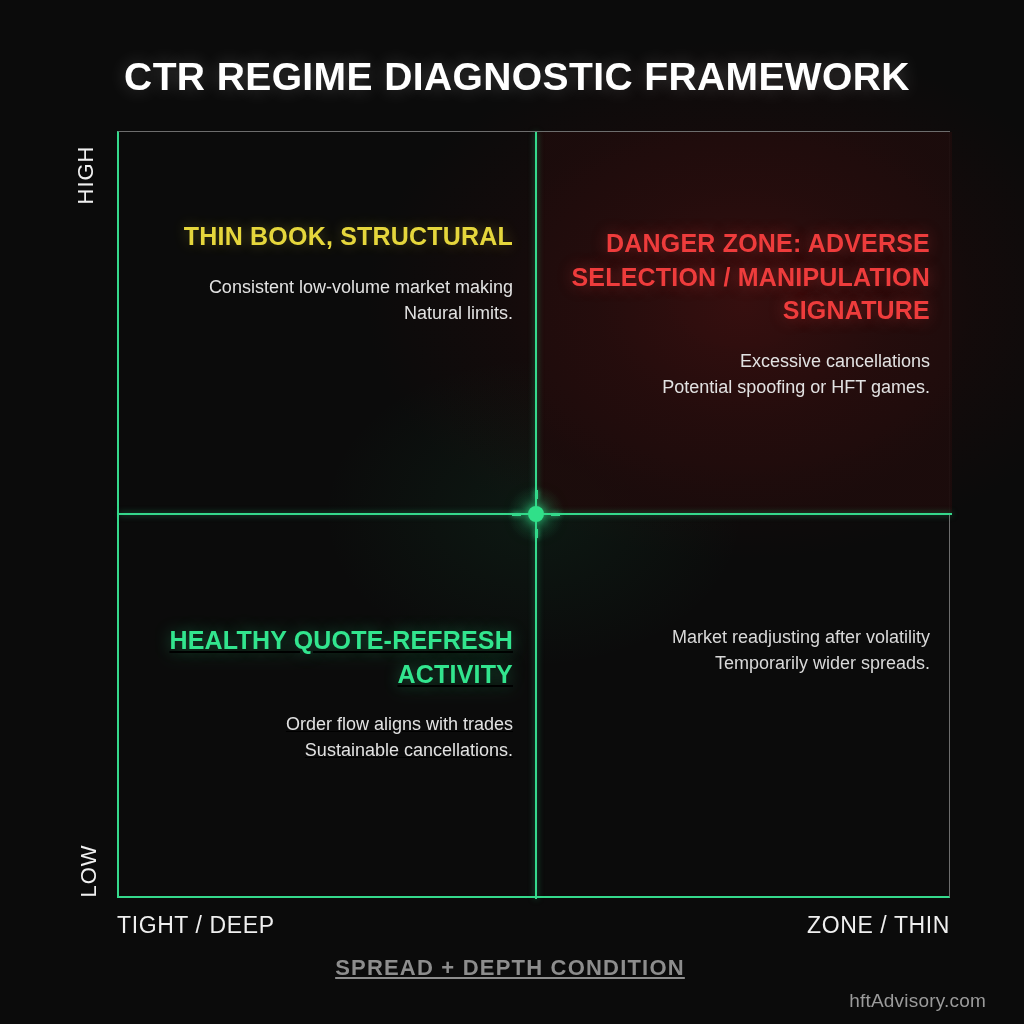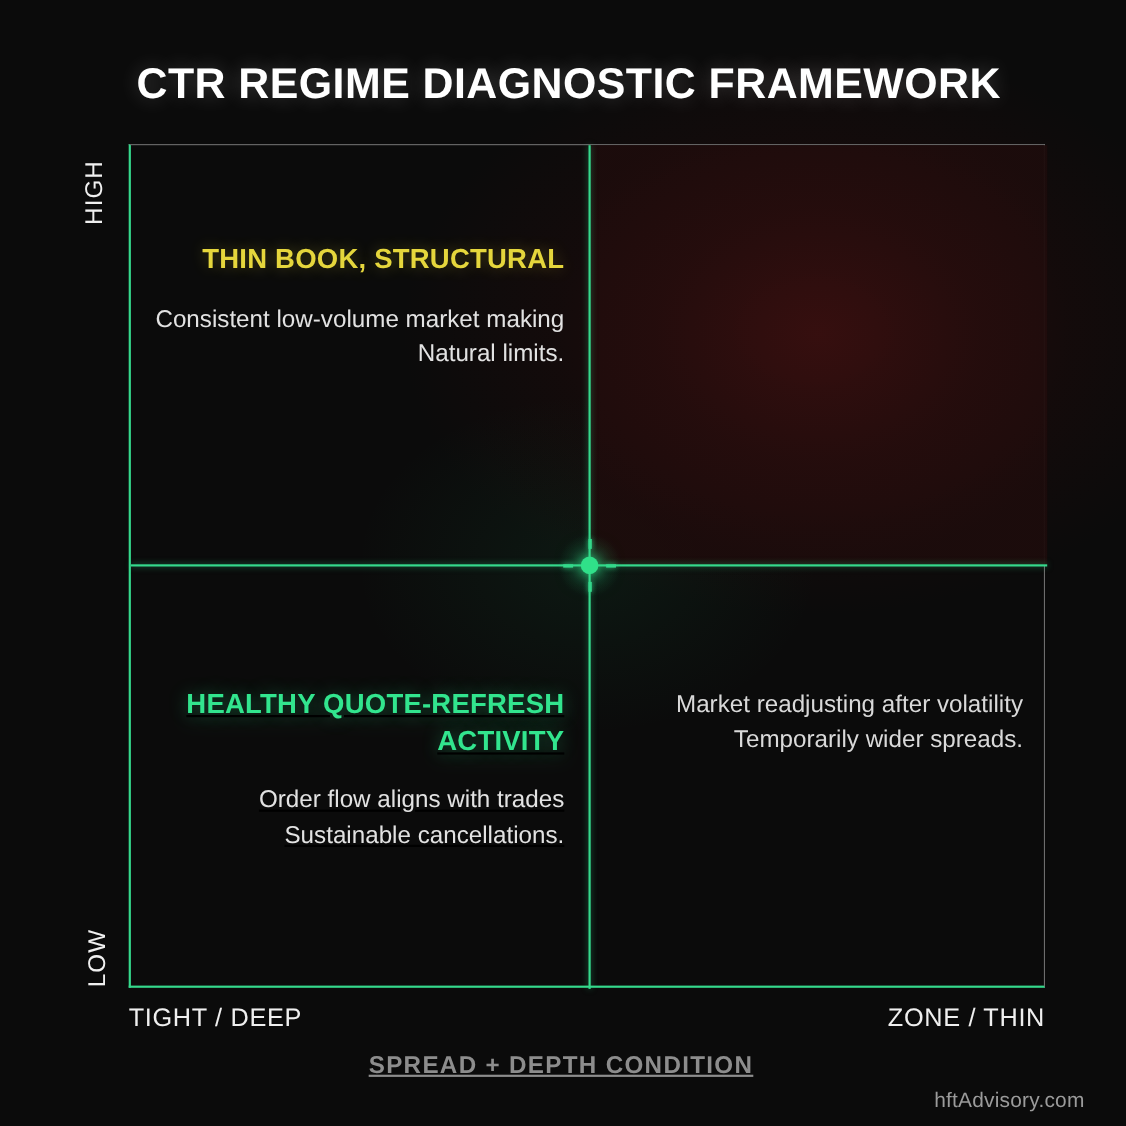--- a/index.html
+++ b/index.html
@@ -129,21 +129,21 @@
   }
   .quad h3 {
     margin: 0 0 20px 0;
     font-size: 25px;
     font-weight: bold;
     line-height: 1.34;
     letter-spacing: 0.2px;
   }
   .quad p {
     margin: 0;
-    font-size: 22px;
+    font-size: 18px;
     line-height: 1.45;
     color: #e2e2e2;
     font-weight: 400;
   }
 
   #quad-tl { left: 0;     top: 88px;  width: 416px; }
   #quad-tr { left: 417px; top: 95px;  width: 416px; }
   #quad-bl { left: 0;     top: 492px; width: 416px; text-decoration: underline; }
   #quad-br { left: 417px; top: 492px; width: 416px; }
 
@@ -244,20 +244,25 @@
       <div class="tick tick-e"></div>
       <div class="dot"></div>
     </div>
 
     <div class="quad" id="quad-tl">
       <h3>THIN BOOK, STRUCTURAL</h3>
       <p>Consistent low-volume market making</p>
       <p>Natural limits.</p>
     </div>
 
+    <div class="quad" id="quad-tr">
+      <h3>DANGER ZONE: ADVERSE SELECTION / MANIPULATION SIGNATURE</h3>
+      <p>Excessive cancellations</p>
+      <p>Potential spoofing or HFT games.</p>
+    </div>
 
     <div class="quad" id="quad-bl">
       <h3>HEALTHY QUOTE-REFRESH ACTIVITY</h3>
       <p>Order flow aligns with trades</p>
       <p>Sustainable cancellations.</p>
     </div>
 
     <div class="quad" id="quad-br">
       <p>Market readjusting after volatility</p>
       <p>Temporarily wider spreads.</p>

